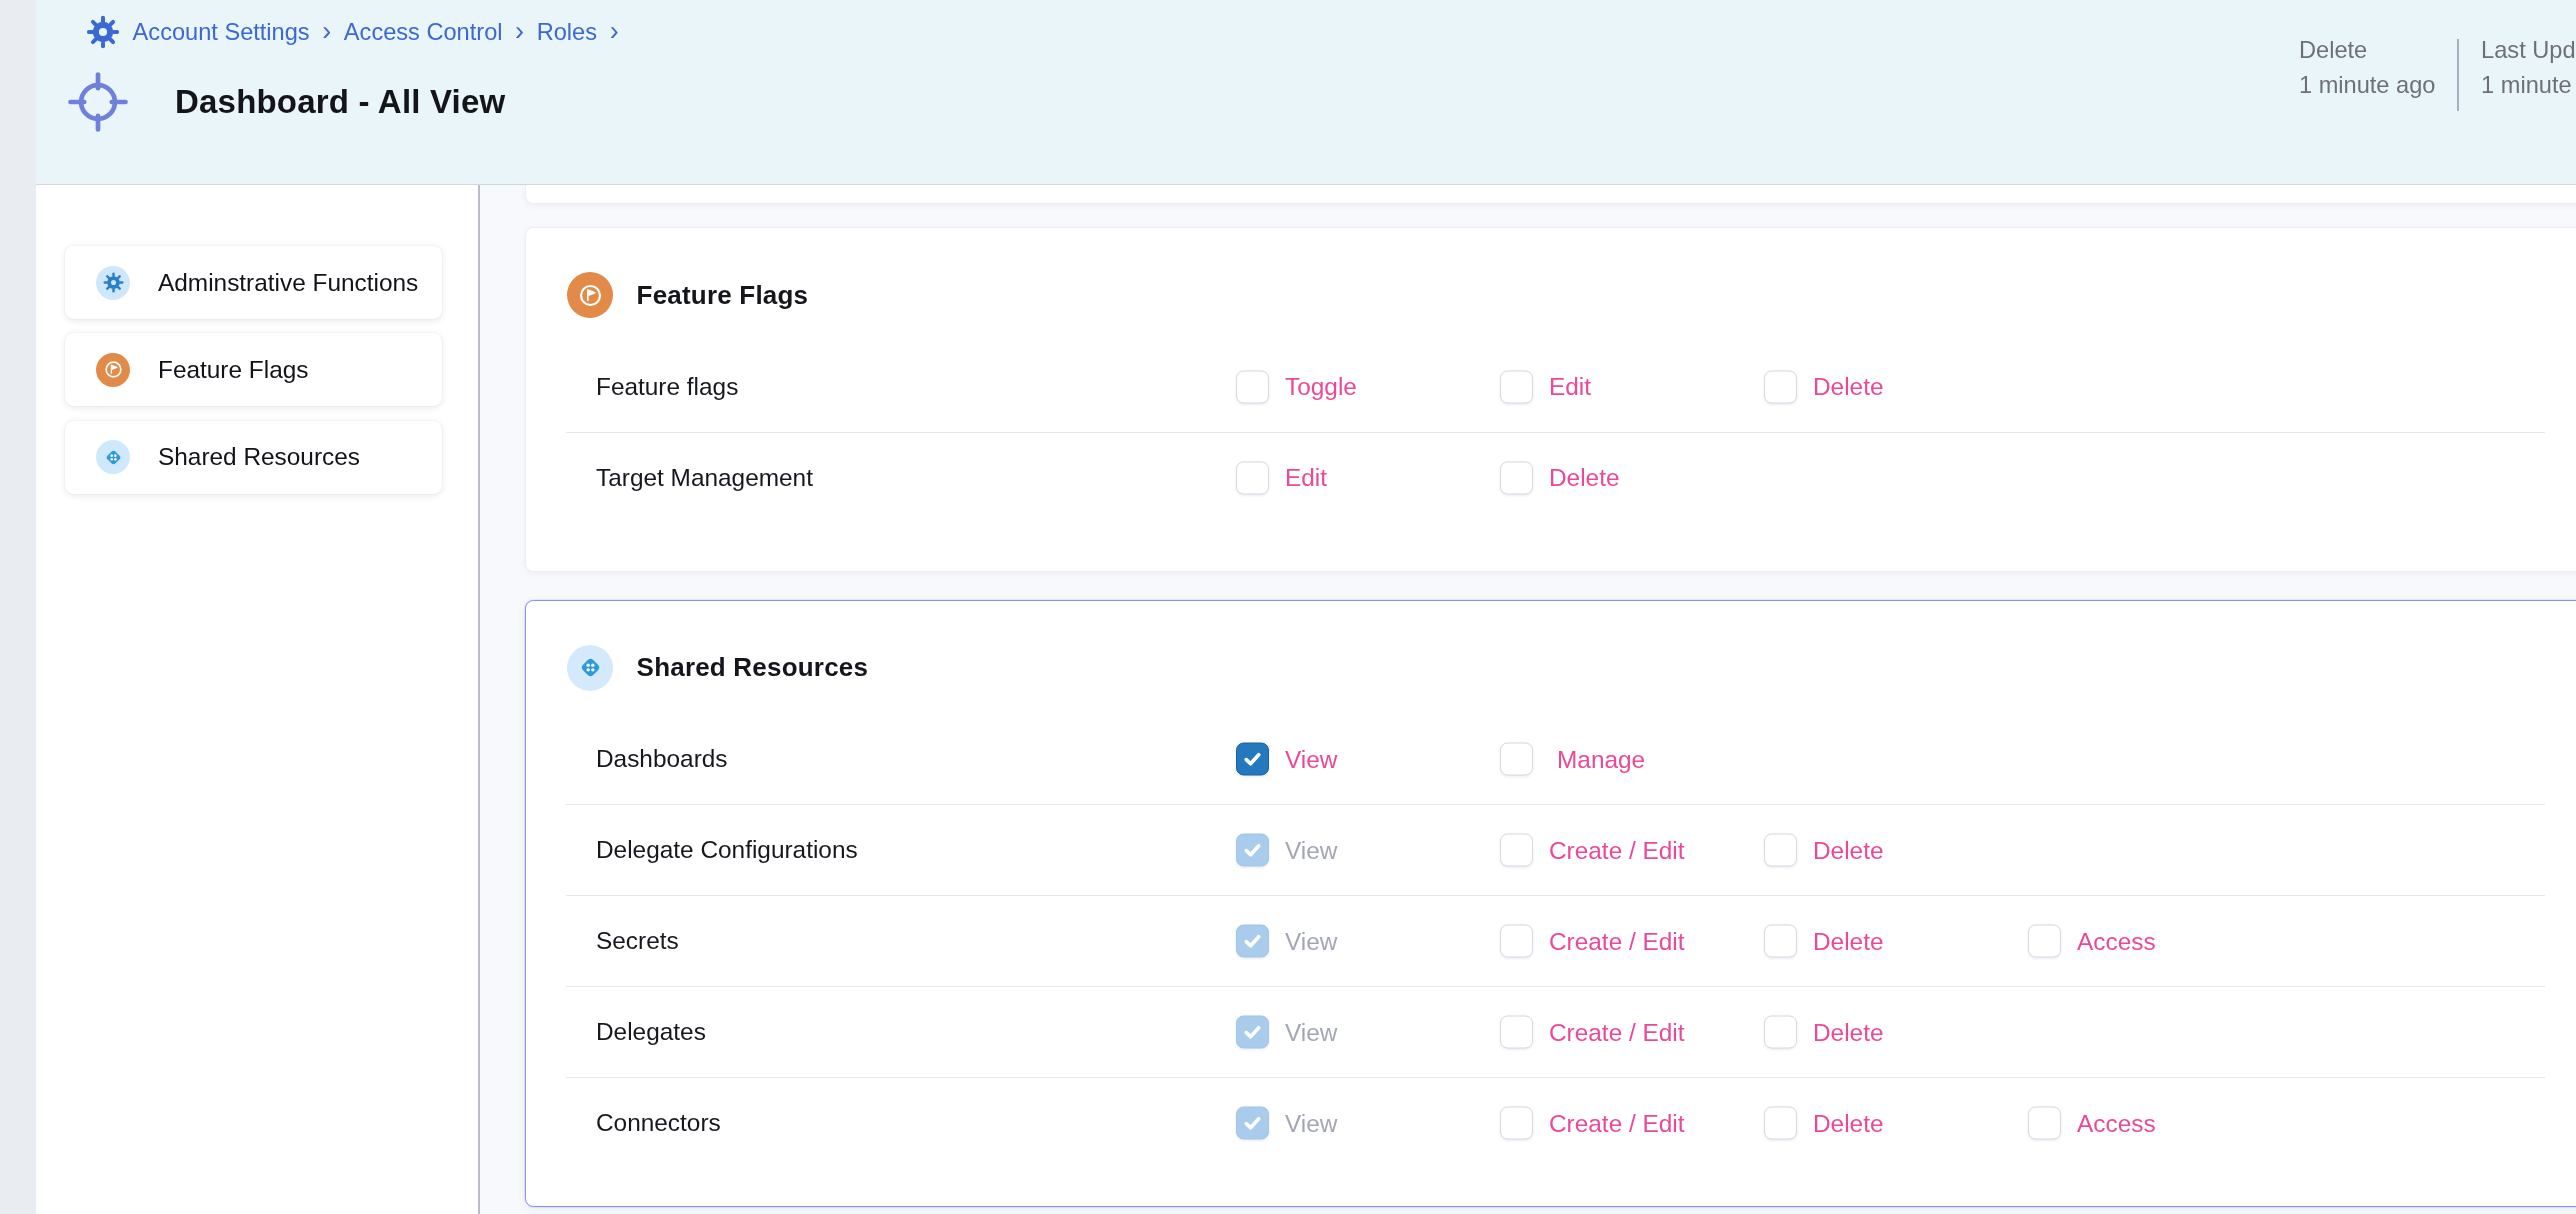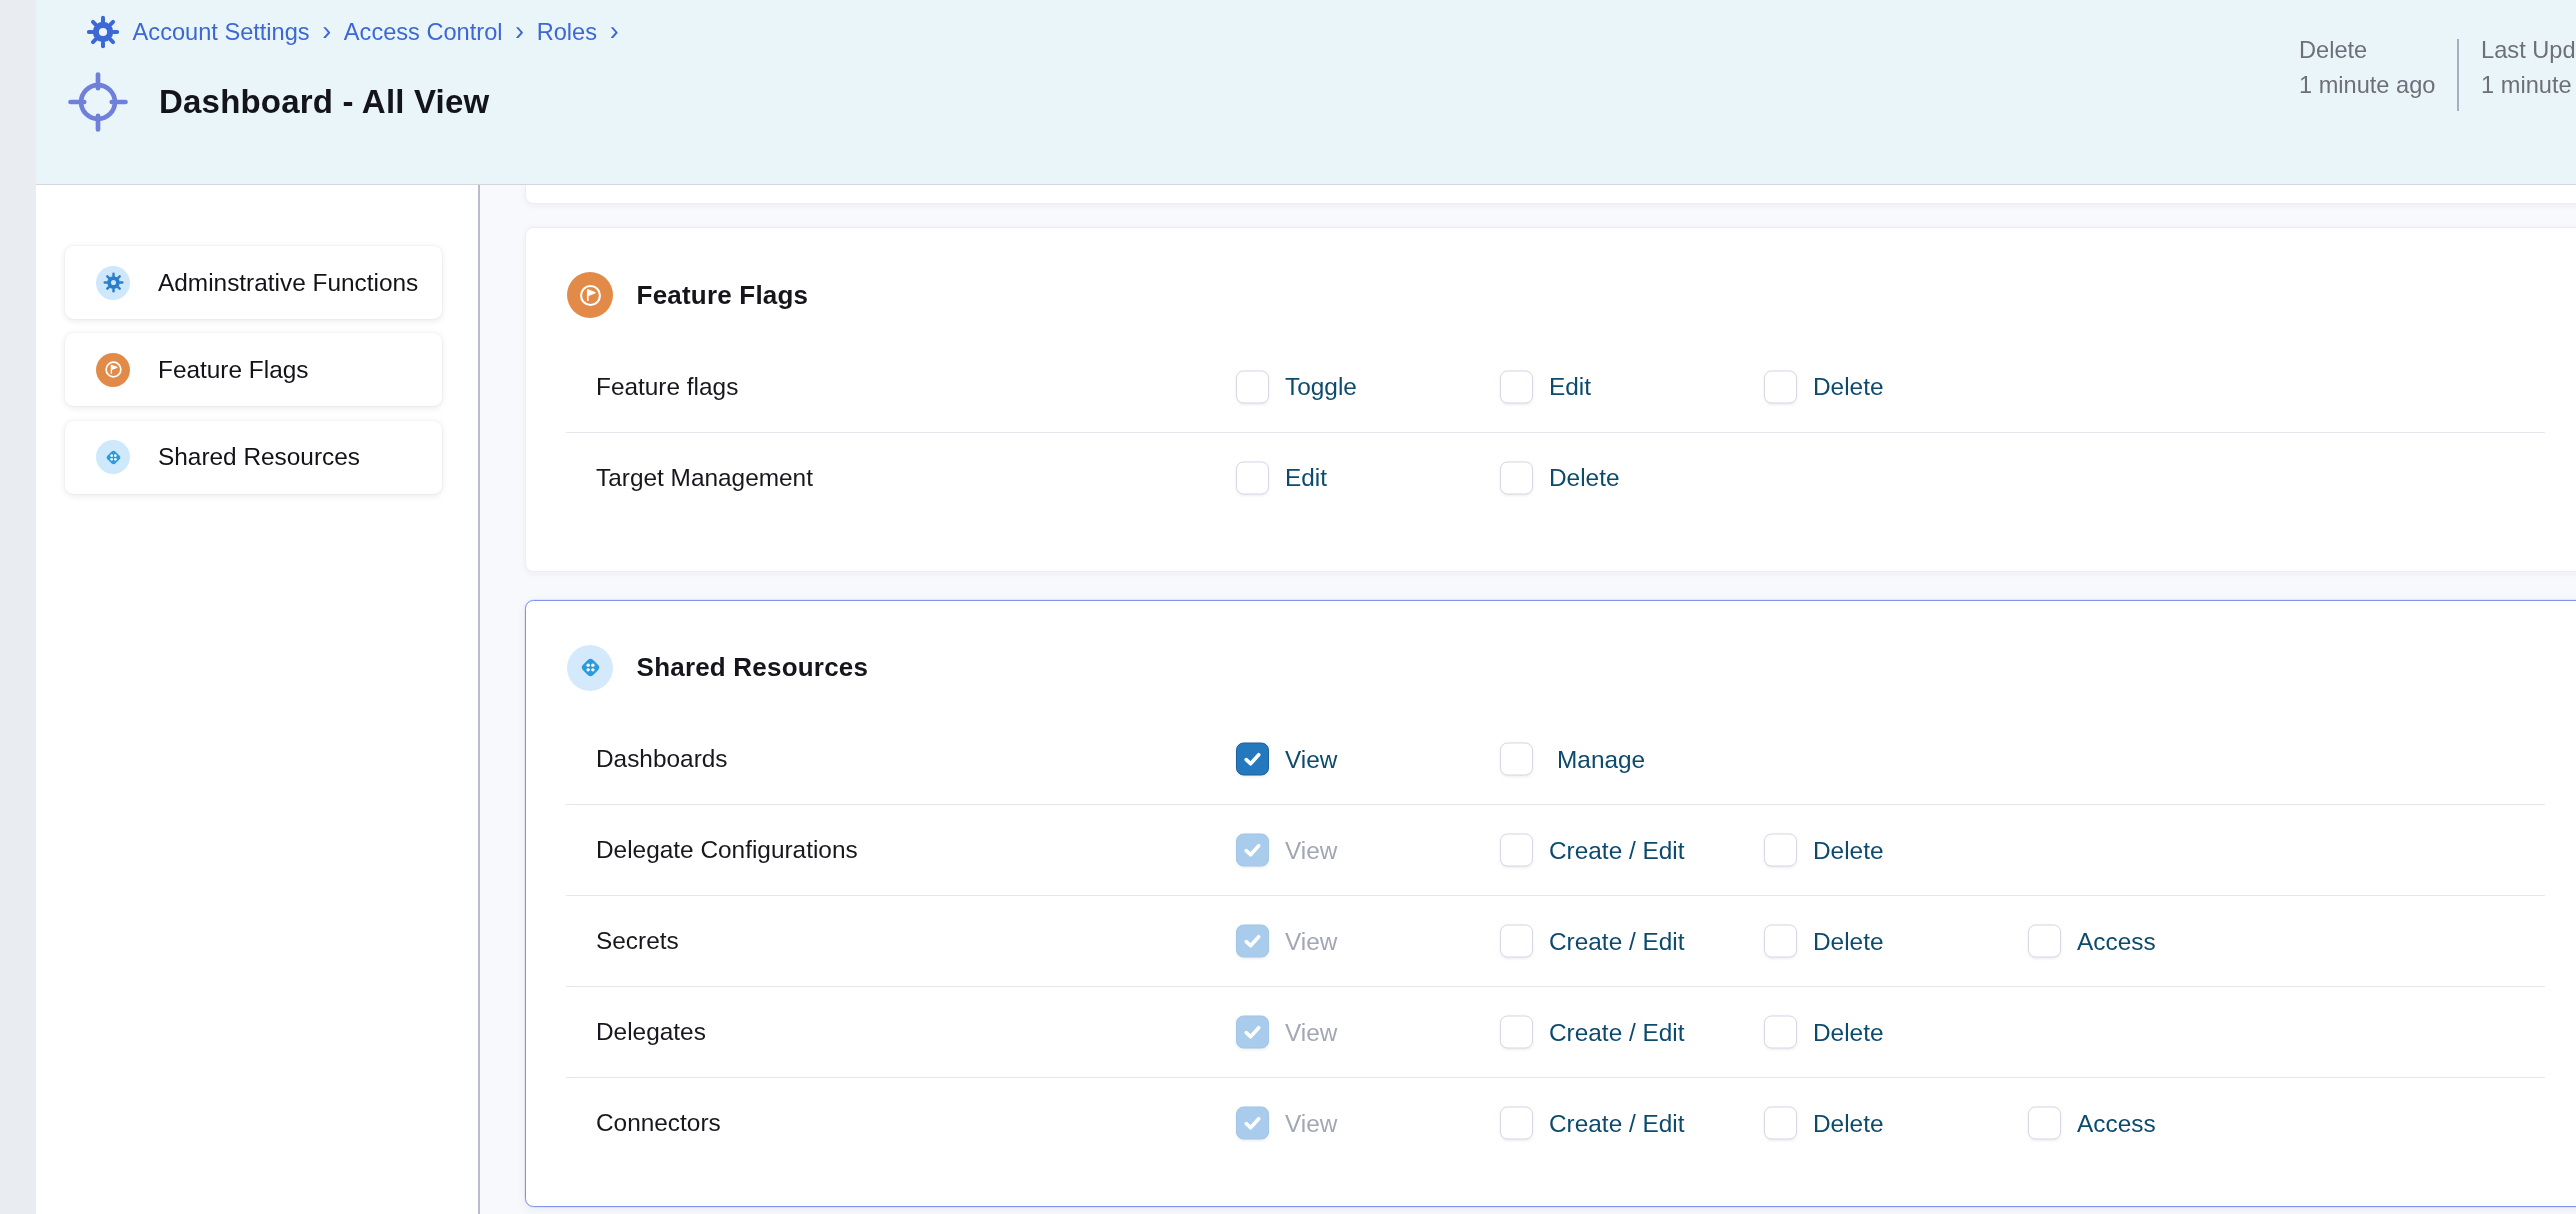--- a/index.html
+++ b/index.html
@@ -8,21 +8,21 @@
 
   
   .header{position:absolute;top:0;left:0;width:2576px;height:185px;background:#eaf5fa;
           border-bottom:1.7px solid #d3d6e0;box-sizing:border-box;z-index:3;}
   .crumbs{position:absolute;left:50px;top:15px;display:flex;align-items:center;gap:12.6px;
           color:#3b68d4;font-size:23.6px;}
   .crumb{cursor:pointer;white-space:nowrap;}
   .crumb-sep{font-size:27px;line-height:23.6px;color:#3b68d4;}
   .crumb-gear{width:34px;height:34px;color:#3b68d4;--hole:#eaf5fa;}
   .crumb-gear svg{width:34px;height:34px;display:block;}
-  .title-row{position:absolute;left:29px;top:69px;display:flex;align-items:center;gap:28px;}
+  .title-row{position:absolute;left:29px;top:69px;display:flex;align-items:center;gap:44px;}
   .title-icon{width:66px;height:66px;color:#6e80da;}
   .title-icon svg{width:66px;height:66px;display:block;}
   .page-title{margin:0;font-size:33px;font-weight:600;color:#14151a;letter-spacing:0.2px;}
 
   .meta{position:absolute;left:2263px;top:37px;display:flex;align-items:stretch;color:#6e7079;font-size:23.6px;}
   .meta-col{display:flex;flex-direction:column;gap:7.6px;line-height:27px;white-space:nowrap;}
   .meta-divider{width:1.7px;background:#a9adc0;margin:1.7px 22px 0 22px;height:72px;}
 
   
   .body{position:absolute;top:185px;left:0;width:2576px;height:1030px;display:flex;}
@@ -50,21 +50,21 @@
   .rows{margin:23.6px 40px 0 40px;}
   .prow{position:relative;height:90px;}
   .prow + .prow{border-top:1.7px solid #e4e6ee;}
   .row-label{position:absolute;left:30px;top:50%;transform:translateY(-50%);font-size:24.4px;color:#17181e;}
   .perm{position:absolute;top:50%;transform:translateY(-50%);display:flex;align-items:center;gap:16px;}
   .cb{width:33px;height:33px;border-radius:7.6px;border:1.7px solid #d6d8e4;background:#fff;box-sizing:border-box;
       box-shadow:0 0.8px 2.5px rgba(30,35,60,.08);display:flex;align-items:center;justify-content:center;cursor:pointer;}
   .cb svg{width:23px;height:23px;display:block;}
   .cb.checked{background:#2478bd;border-color:#1a619e;}
   .cb.checked_disabled{background:#a9cbec;border-color:#a2c5e8;}
-  .perm-label{font-size:24.4px;color:#0c4a6e;}
+  .perm-label{font-size:24.4px;color:#ec4899;}
   .perm.disabled .perm-label{color:#a3a7b4;}
 </style>
 </head>
 <body>
 
 <div class="page">
 
   <div class="header">
     <div class="crumbs" id="crumbs">
       <span class="crumb-gear">

